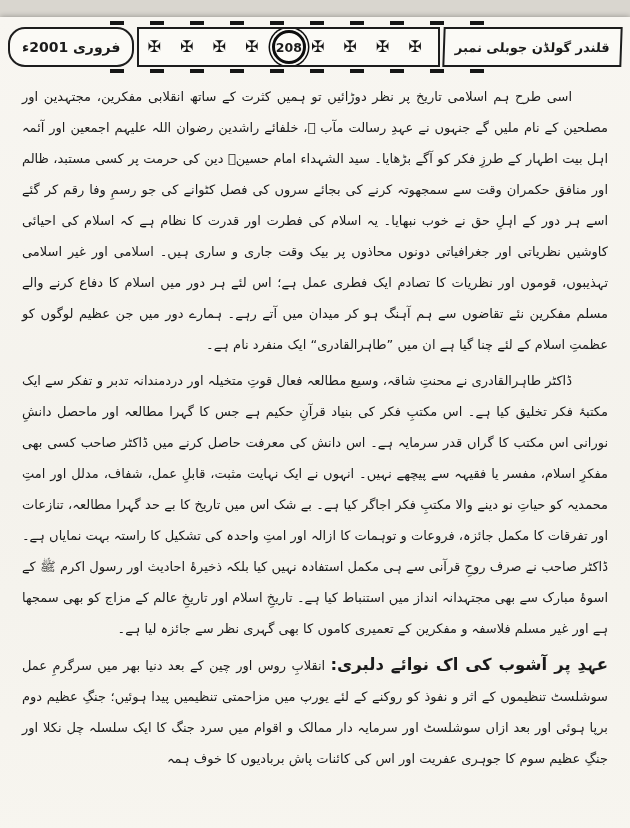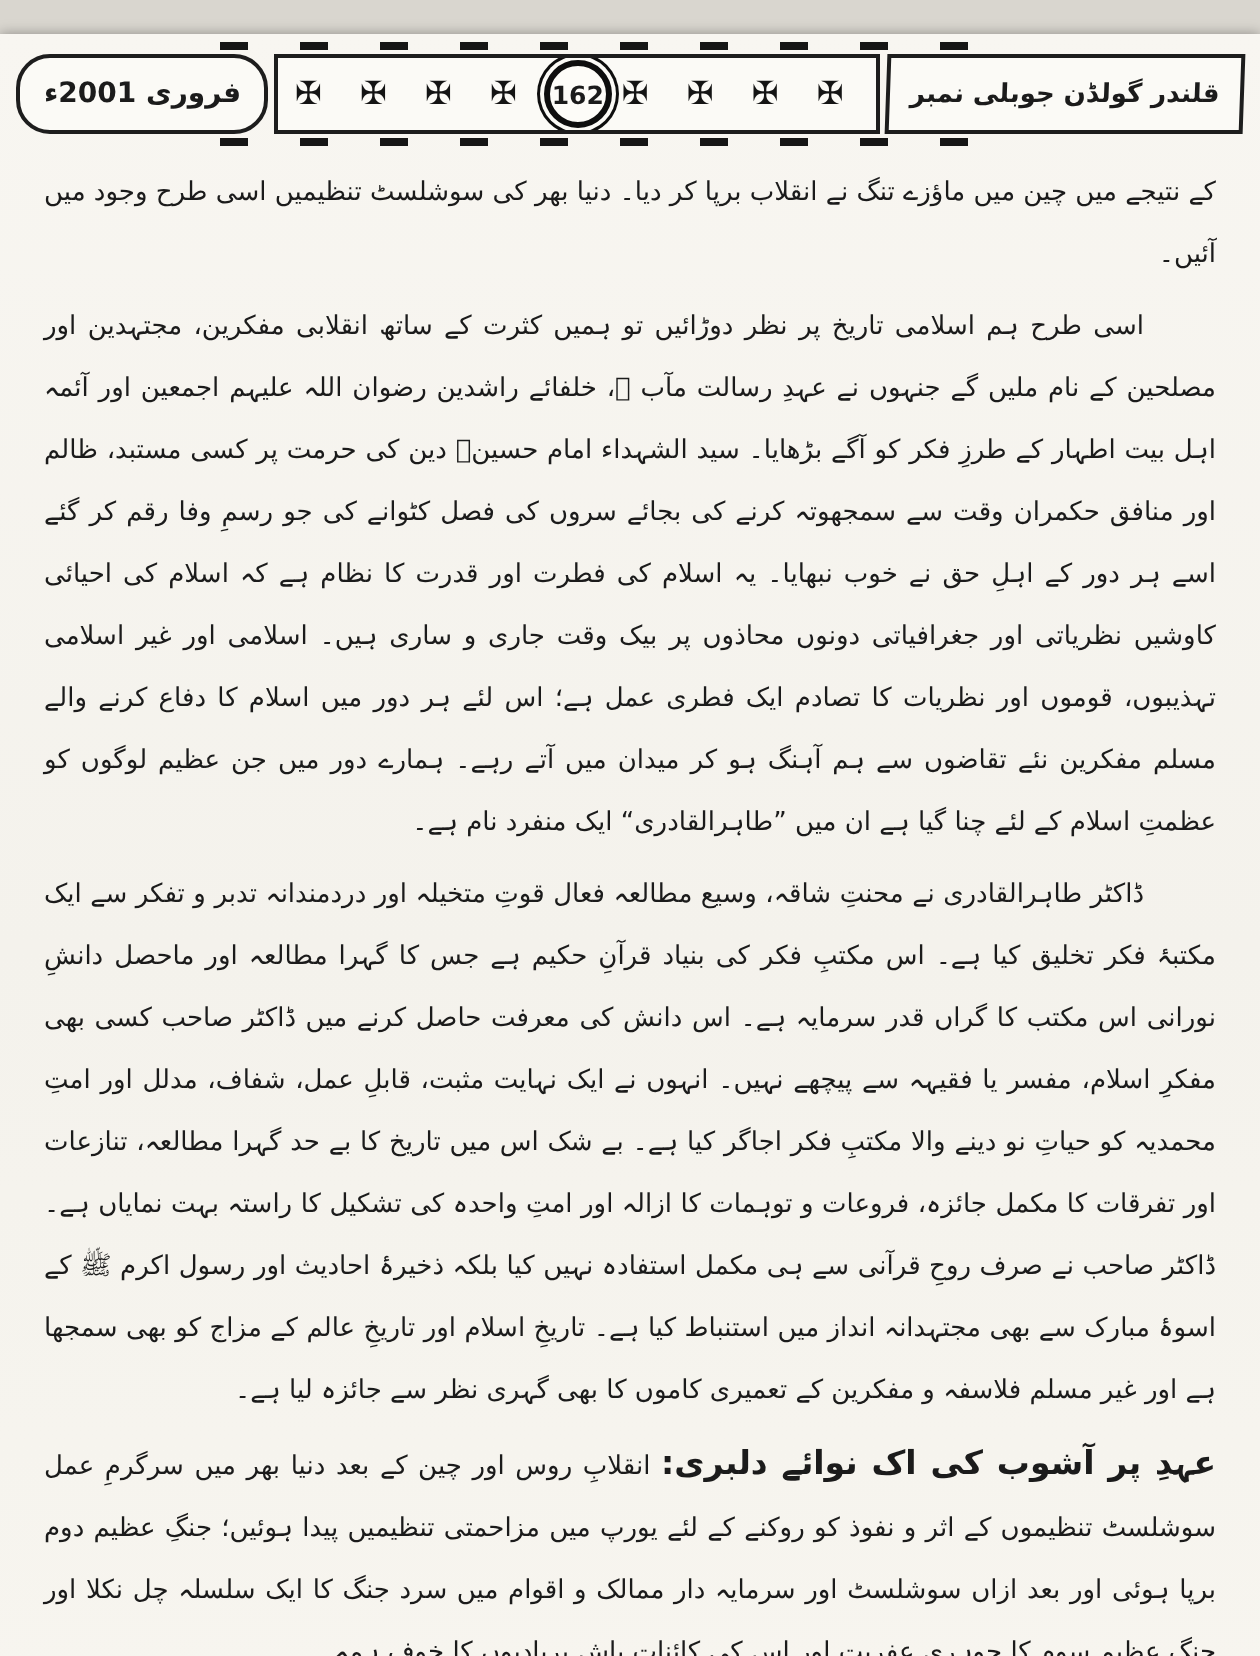--- a/index.html
+++ b/index.html
@@ -90,32 +90,31 @@
 </head>
 <body>
 
 <div class="page">
 
   <div class="header-row">
     <div class="date-badge">فروری 2001ء</div>
 
     <div class="ornament-band">
       <span class="ornaments left">✠ ✠ ✠ ✠ ✠ ✠ ✠ ✠ ✠</span>
-      <span class="page-circle">162</span>
+      <span class="page-circle">208</span>
       <span class="ornaments right">✠ ✠ ✠ ✠ ✠ ✠ ✠ ✠ ✠</span>
     </div>
 
     <div class="title-badge">قلندر گولڈن جوبلی نمبر</div>
   </div>
 
   <div class="tick-strip top"></div>
   <div class="tick-strip bottom"></div>
 
   <div class="body-text">
-    <p>کے نتیجے میں چین میں ماؤزے تنگ نے انقلاب برپا کر دیا۔ دنیا بھر کی سوشلسٹ تنظیمیں اسی طرح وجود میں آئیں۔</p>
 
     <p class="indent">اسی طرح ہم اسلامی تاریخ پر نظر دوڑائیں تو ہمیں کثرت کے ساتھ انقلابی مفکرین، مجتہدین اور مصلحین کے نام ملیں گے جنہوں نے عہدِ رسالت مآب ﷺ، خلفائے راشدین رضوان اللہ علیہم اجمعین اور آئمہ اہل بیت اطہار کے طرزِ فکر کو آگے بڑھایا۔ سید الشہداء امام حسینؓ دین کی حرمت پر کسی مستبد، ظالم اور منافق حکمران وقت سے سمجھوتہ کرنے کی بجائے سروں کی فصل کٹوانے کی جو رسمِ وفا رقم کر گئے اسے ہر دور کے اہلِ حق نے خوب نبھایا۔ یہ اسلام کی فطرت اور قدرت کا نظام ہے کہ اسلام کی احیائی کاوشیں نظریاتی اور جغرافیاتی دونوں محاذوں پر بیک وقت جاری و ساری ہیں۔ اسلامی اور غیر اسلامی تہذیبوں، قوموں اور نظریات کا تصادم ایک فطری عمل ہے؛ اس لئے ہر دور میں اسلام کا دفاع کرنے والے مسلم مفکرین نئے تقاضوں سے ہم آہنگ ہو کر میدان میں آتے رہے۔ ہمارے دور میں جن عظیم لوگوں کو عظمتِ اسلام کے لئے چنا گیا ہے ان میں ”طاہرالقادری“ ایک منفرد نام ہے۔</p>
 
     <p class="indent">ڈاکٹر طاہرالقادری نے محنتِ شاقہ، وسیع مطالعہ فعال قوتِ متخیلہ اور دردمندانہ تدبر و تفکر سے ایک مکتبۂ فکر تخلیق کیا ہے۔ اس مکتبِ فکر کی بنیاد قرآنِ حکیم ہے جس کا گہرا مطالعہ اور ماحصل دانشِ نورانی اس مکتب کا گراں قدر سرمایہ ہے۔ اس دانش کی معرفت حاصل کرنے میں ڈاکٹر صاحب کسی بھی مفکرِ اسلام، مفسر یا فقیہہ سے پیچھے نہیں۔ انہوں نے ایک نہایت مثبت، قابلِ عمل، شفاف، مدلل اور امتِ محمدیہ کو حیاتِ نو دینے والا مکتبِ فکر اجاگر کیا ہے۔ بے شک اس میں تاریخ کا بے حد گہرا مطالعہ، تنازعات اور تفرقات کا مکمل جائزہ، فروعات و توہمات کا ازالہ اور امتِ واحدہ کی تشکیل کا راستہ بہت نمایاں ہے۔ ڈاکٹر صاحب نے صرف روحِ قرآنی سے ہی مکمل استفادہ نہیں کیا بلکہ ذخیرۂ احادیث اور رسول اکرم ﷺ کے اسوۂ مبارک سے بھی مجتہدانہ انداز میں استنباط کیا ہے۔ تاریخِ اسلام اور تاریخِ عالم کے مزاج کو بھی سمجھا ہے اور غیر مسلم فلاسفہ و مفکرین کے تعمیری کاموں کا بھی گہری نظر سے جائزہ لیا ہے۔</p>
 
     <p><span class="heading-inline">عہدِ پر آشوب کی اک نوائے دلبری:</span><span> انقلابِ روس اور چین کے بعد دنیا بھر میں سرگرمِ عمل سوشلسٹ تنظیموں کے اثر و نفوذ کو روکنے کے لئے یورپ میں مزاحمتی تنظیمیں پیدا ہوئیں؛ جنگِ عظیم دوم برپا ہوئی اور بعد ازاں سوشلسٹ اور سرمایہ دار ممالک و اقوام میں سرد جنگ کا ایک سلسلہ چل نکلا اور جنگِ عظیم سوم کا جوہری عفریت اور اس کی کائنات پاش بربادیوں کا خوف ہمہ</span></p>
   </div>
 
 </div>
 

